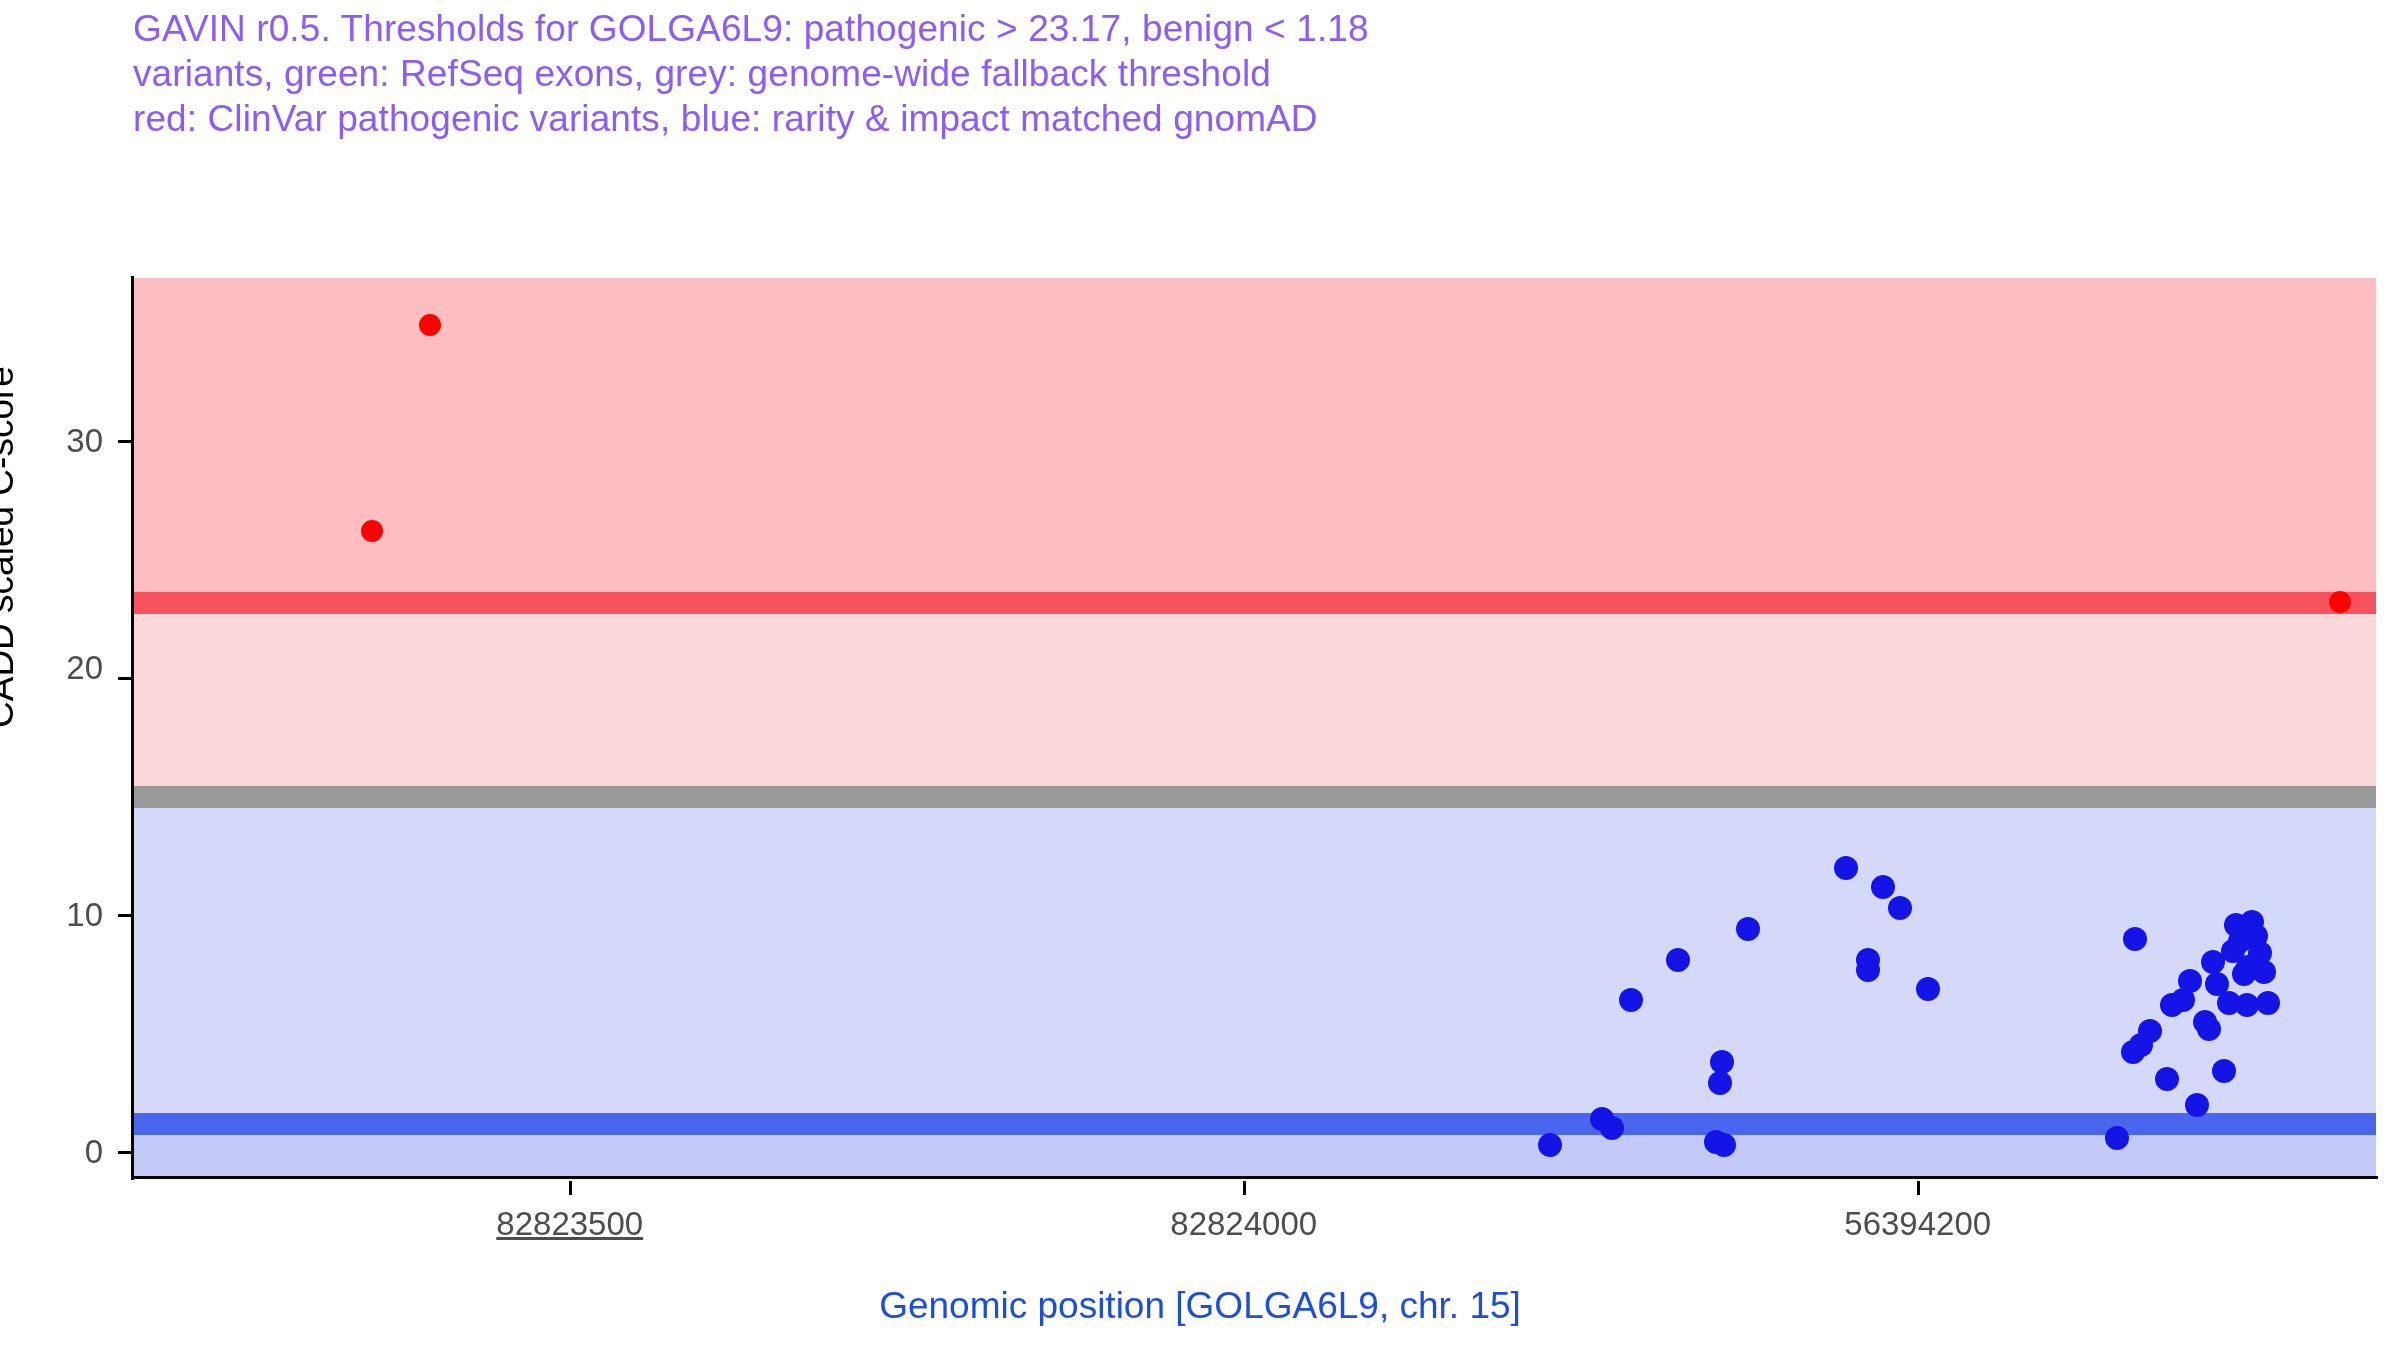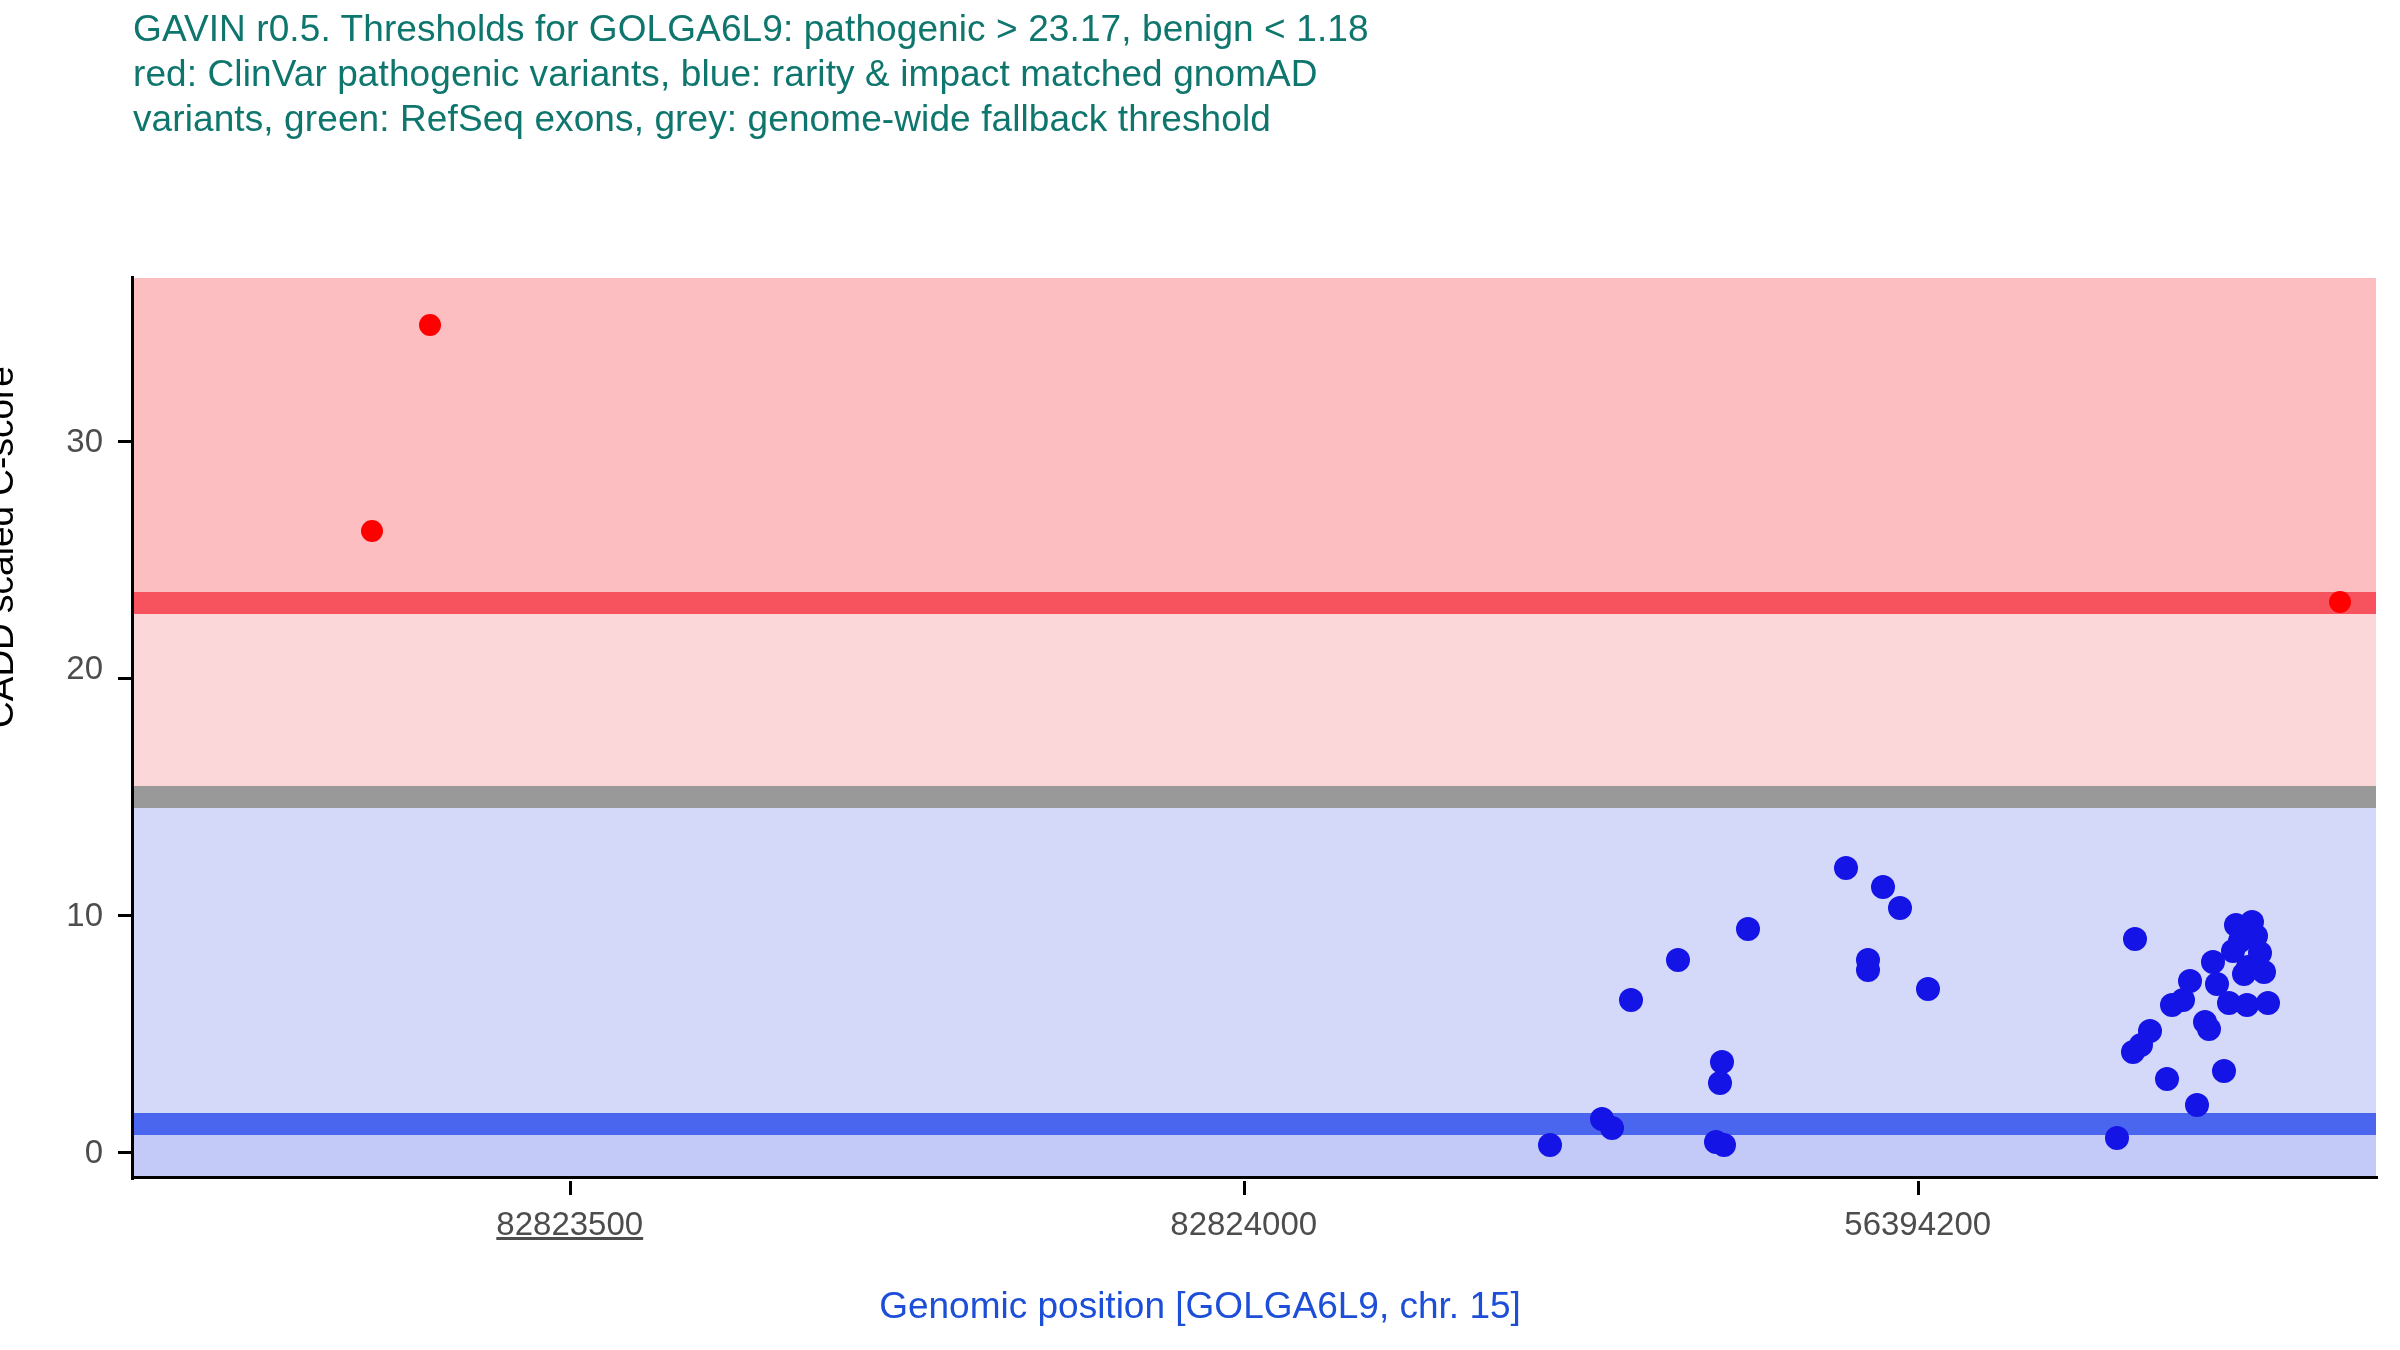--- a/index.html
+++ b/index.html
@@ -18,21 +18,21 @@
   
   #title-block {
     position: absolute;
     left: 133px;
     top: 6px;
     width: 2250px;
   }
   #title-block .title-line {
     font-size: 37px;
     line-height: 45px;
-    color: #0f766e;
+    color: #8b5cf6;
     white-space: nowrap;
     letter-spacing: 0.1px;
   }
 
   
   #plot-area {
     position: absolute;
     left: 133px;
     top: 278px;
     width: 2243px;
@@ -131,22 +131,22 @@
     font-size: 37px;
     color: #1d4ed8;
     white-space: nowrap;
   }
 </style>
 </head>
 <body>
 
 <div id="title-block">
   <div class="title-line">GAVIN r0.5. Thresholds for GOLGA6L9: pathogenic &gt; 23.17, benign &lt; 1.18</div>
+  <div class="title-line">variants, green: RefSeq exons, grey: genome-wide fallback threshold</div>
   <div class="title-line">red: ClinVar pathogenic variants, blue: rarity &amp; impact matched gnomAD</div>
-  <div class="title-line">variants, green: RefSeq exons, grey: genome-wide fallback threshold</div>
 </div>
 
 <div id="plot-area">
   <div id="panel-bg"></div>
   <div id="bands-layer">
       <div class="band" style="top: 0px; height: 325.184px; background: rgb(253, 190, 194);"></div>
       <div class="band" style="top: 325.184px; height: 193.5px; background: rgb(252, 215, 218);"></div>
       <div class="band" style="top: 518.684px; height: 327.316px; background: rgb(212, 217, 249);"></div>
       <div class="band" style="top: 846px; height: 54px; background: rgb(195, 202, 247);"></div>
     </div>

